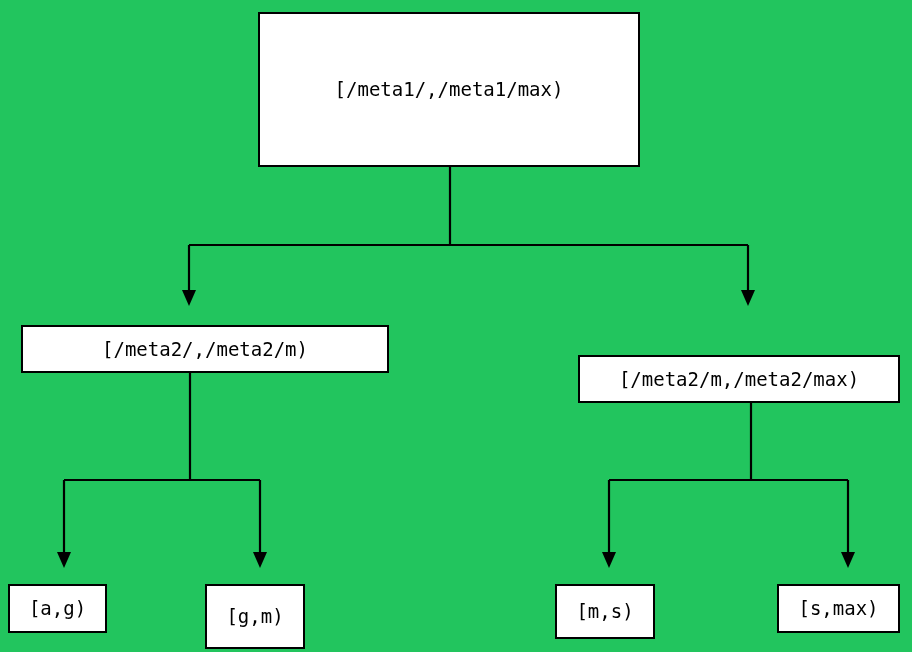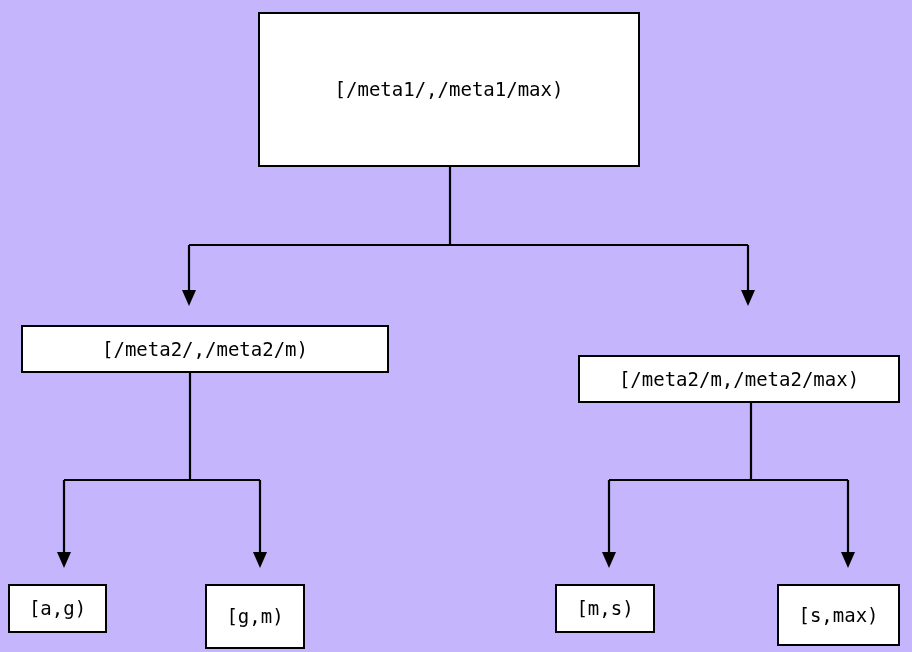--- a/index.html
+++ b/index.html
@@ -8,21 +8,21 @@
     padding: 0;
     background: #ffffff;
   }
   body {
     font-family: "DejaVu Sans Mono", "Liberation Mono", monospace;
   }
   #diagram-root {
     position: relative;
     width: 912px;
     height: 652px;
-    background: #c4b5fd;
+    background: #22c55e;
     overflow: hidden;
   }
   #edge-layer {
     position: absolute;
     left: 0;
     top: 0;
     width: 912px;
     height: 652px;
     pointer-events: none;
   }
@@ -77,27 +77,27 @@
   #node-leaf-gm {
     left: 205px;
     top: 584px;
     width: 100px;
     height: 65px;
   }
   #node-leaf-ms {
     left: 555px;
     top: 584px;
     width: 100px;
-    height: 49px;
+    height: 55px;
   }
   #node-leaf-smax {
     left: 777px;
     top: 584px;
     width: 123px;
-    height: 62px;
+    height: 49px;
   }
 </style>
 </head>
 <body>
 
 <div id="diagram-root">
 
   <svg id="edge-layer" width="912" height="652" viewBox="0 0 912 652" xmlns="http://www.w3.org/2000/svg">
 
     <g>

